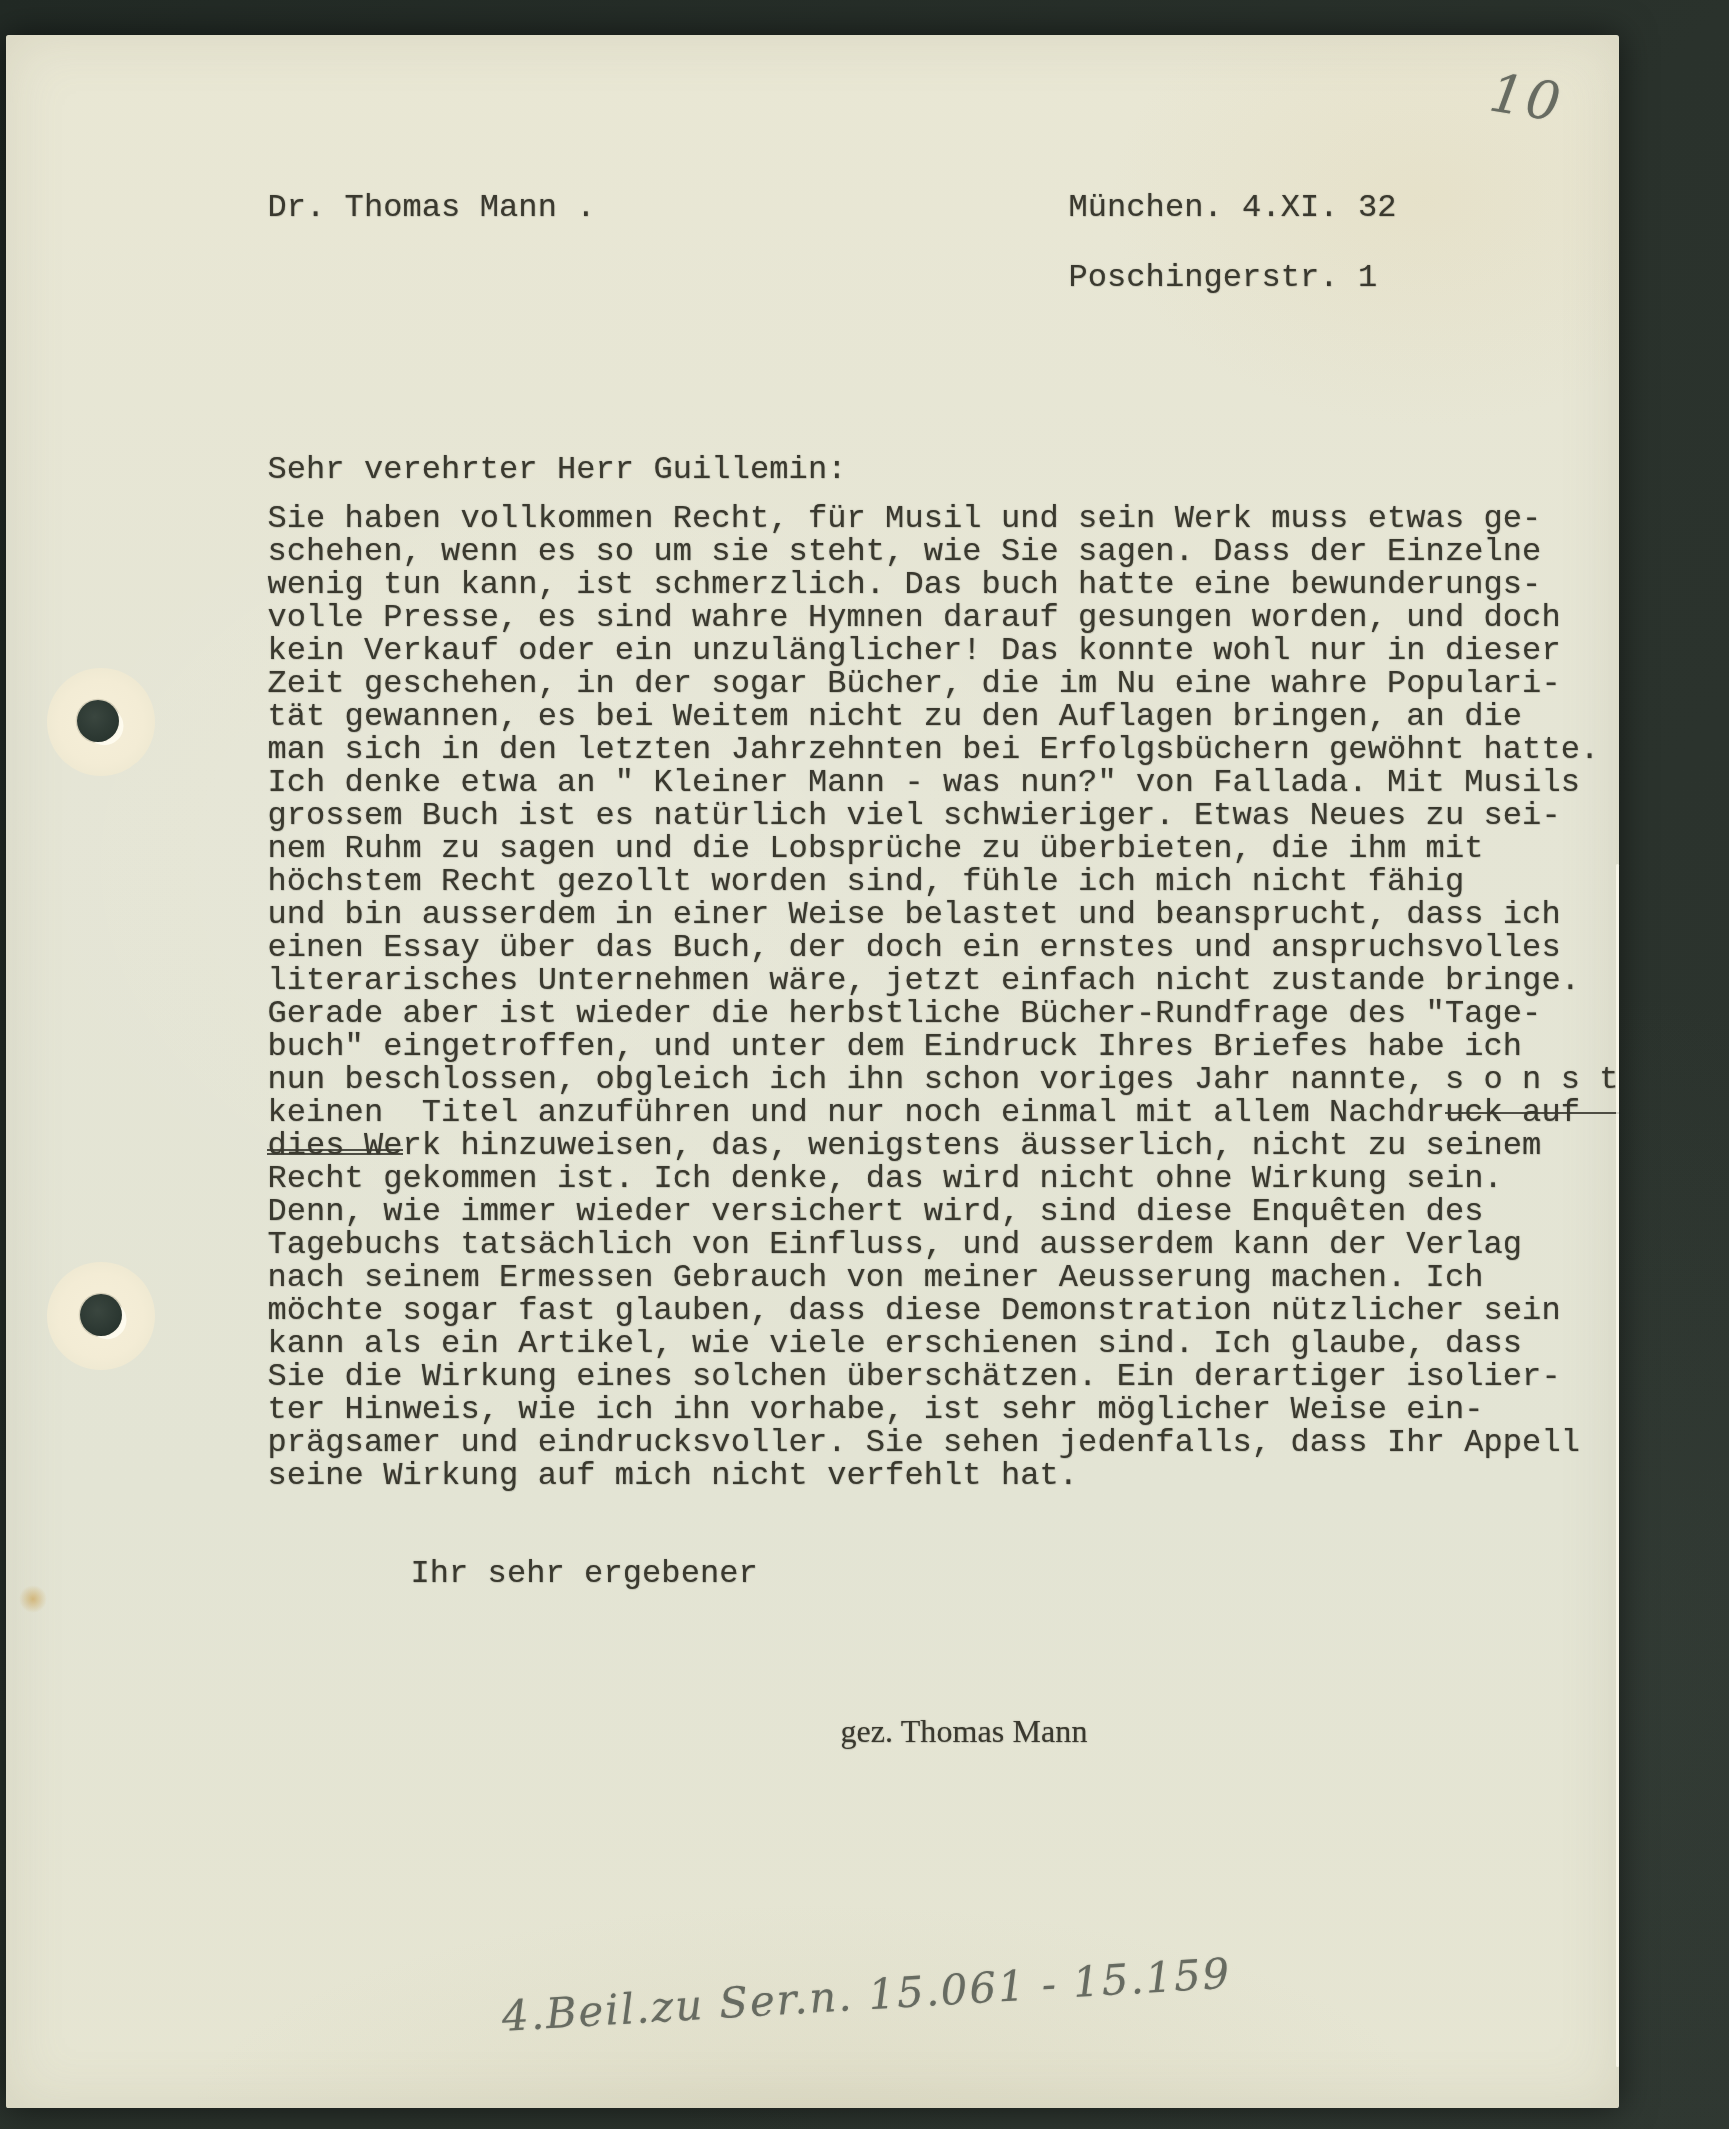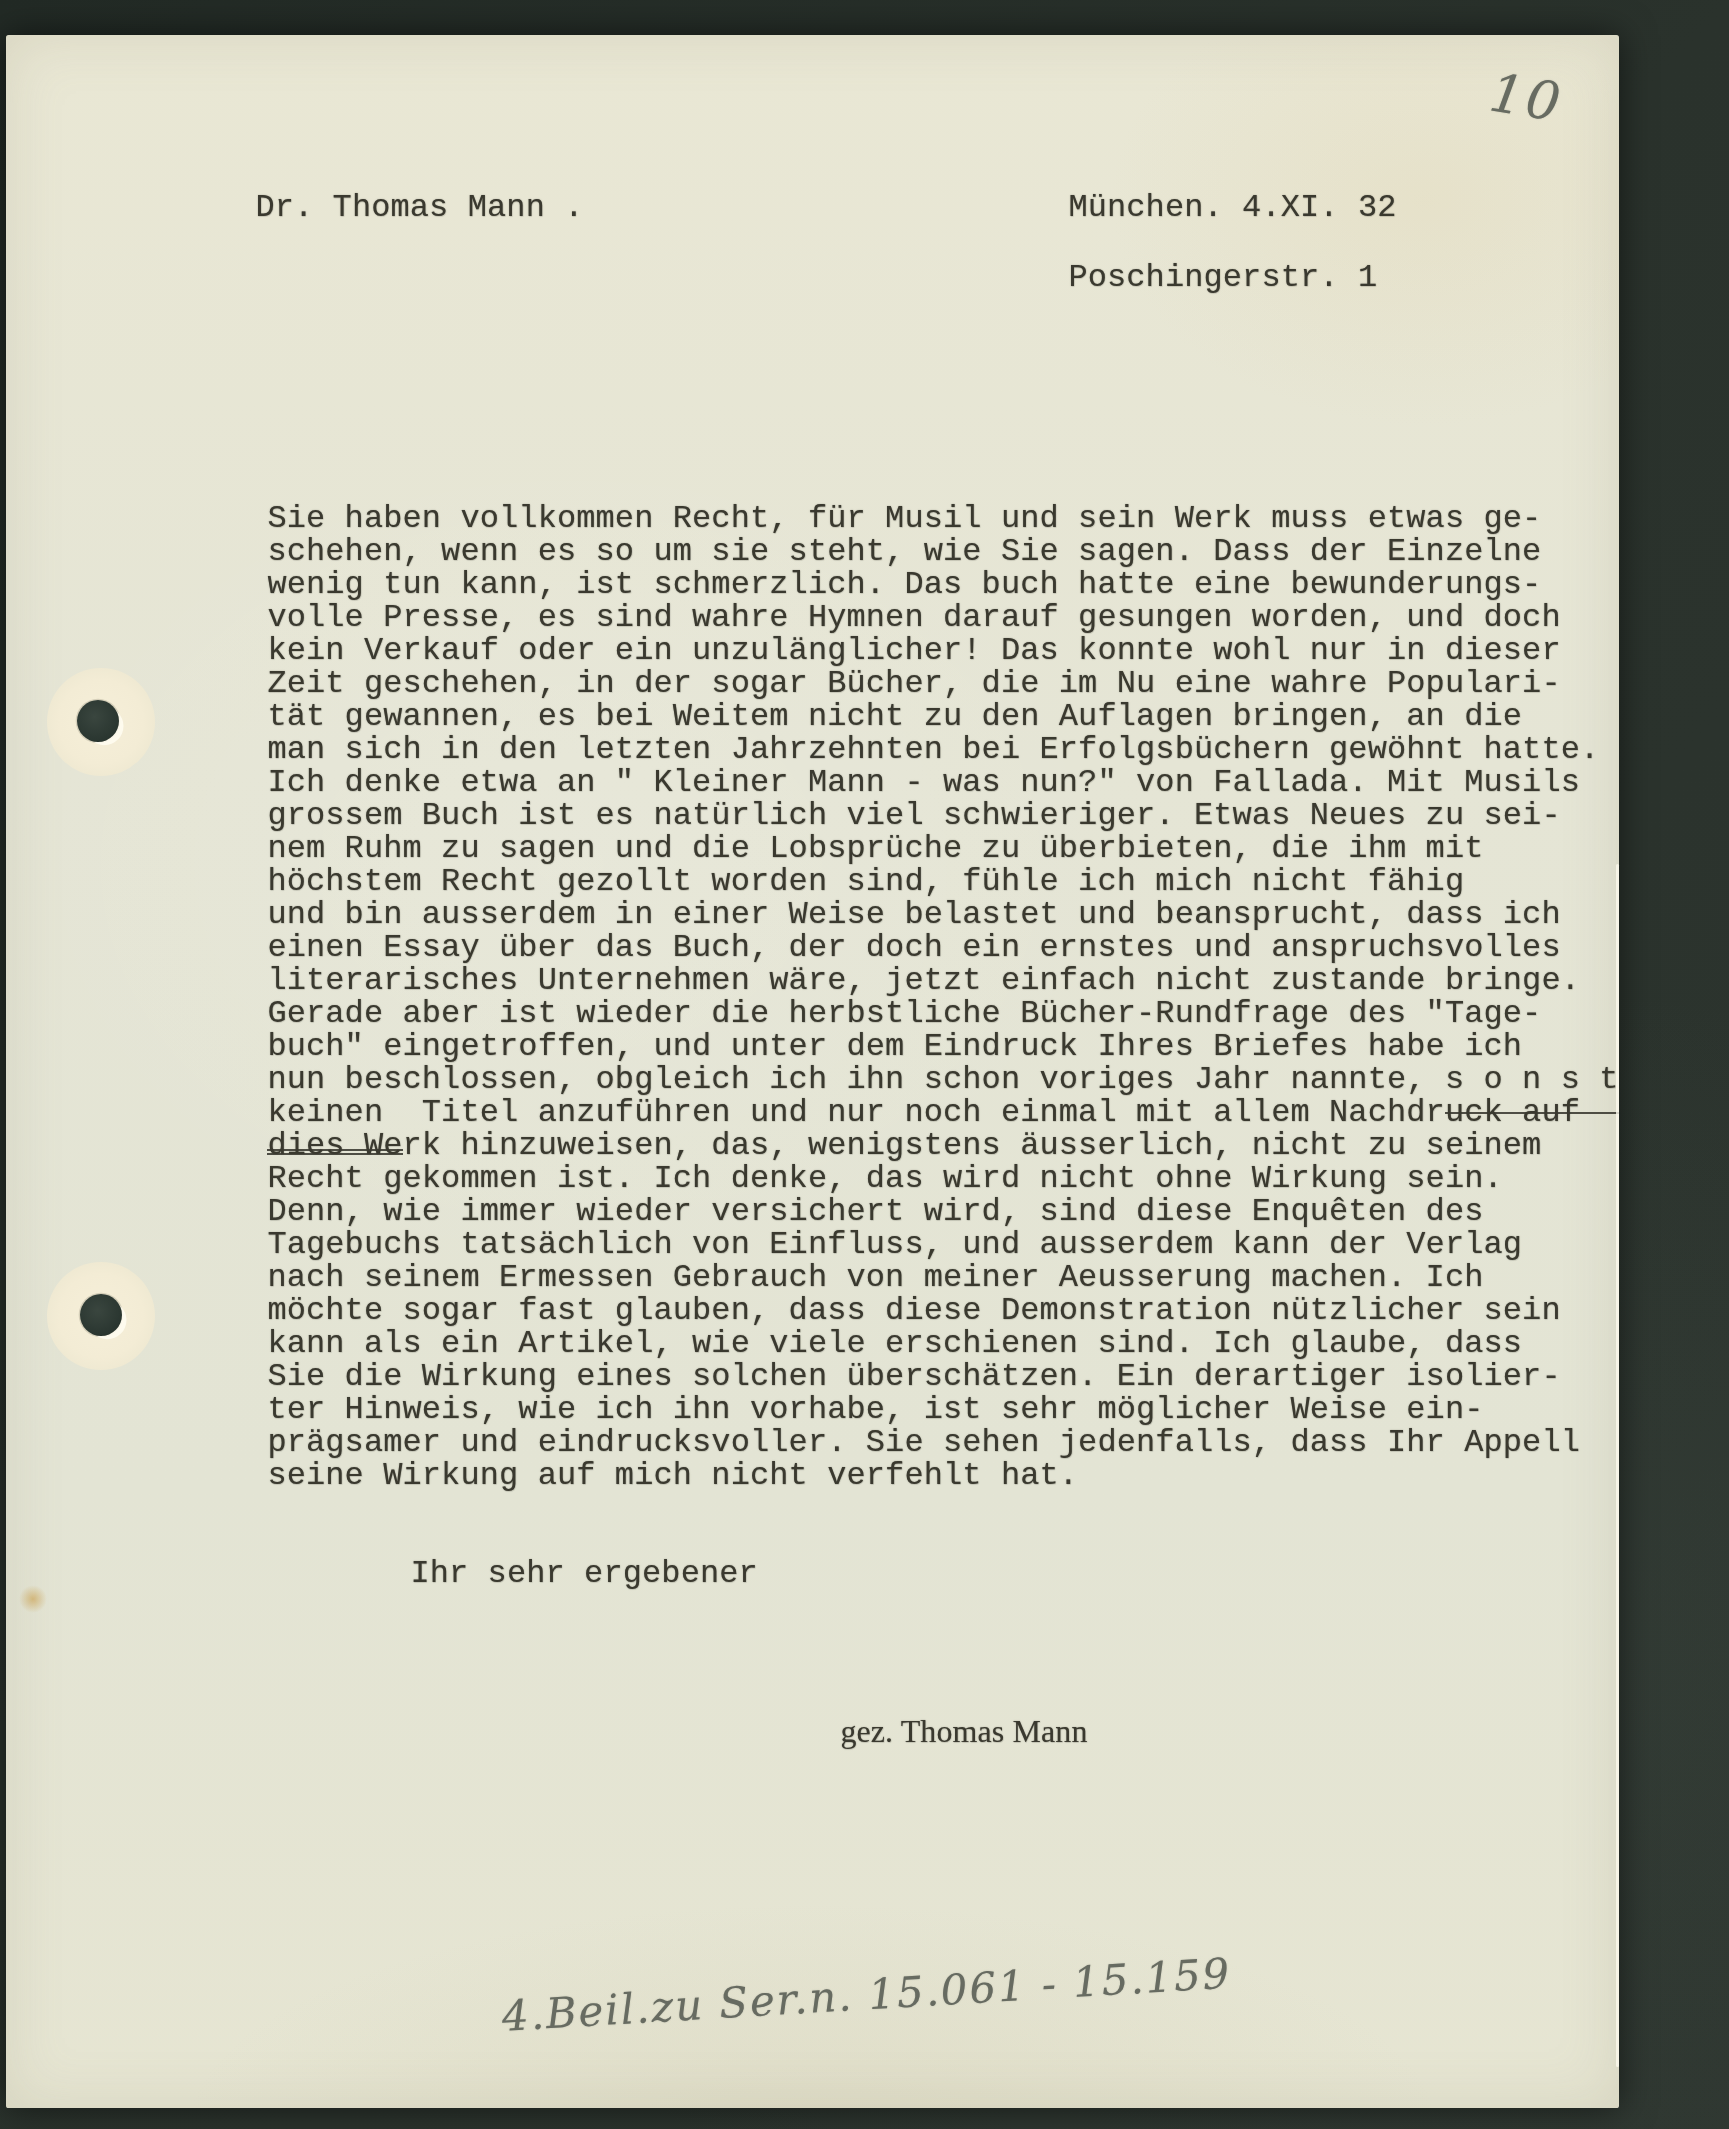--- a/index.html
+++ b/index.html
@@ -69,26 +69,27 @@
 <div class="scene">
   <div class="paper">
 
     <div class="hole-ring ring-top"></div>
     <div class="hole hole-top"></div>
     <div class="hole-ring ring-bot"></div>
     <div class="hole hole-bot"></div>
 
     <div class="pencil page-num">10</div>
 
-    <div class="typed" style="left:249px; top:156px;">Dr. Thomas Mann .</div>
+    <div class="typed" style="left:261px; top:156px;">Dr. Thomas Mann .</div>
 
     <div class="typed" style="left:1062px; top:156px;">München. 4.XI. 32</div>
 
     <div class="typed" style="left:1062px; top:226px;">Poschingerstr. 1</div>
 
+    <div class="typed" style="left:261px; top:418px;">Sehr verehrter Herr Guillemin:</div>
 
     <div class="typed" style="left:261px; top:467px;"><div class="line"><span>Sie haben vollkommen Recht, für Musil und sein Werk muss etwas ge-</span></div><div class="line"><span>schehen, wenn es so um sie steht, wie Sie sagen. Dass der Einzelne</span></div><div class="line"><span>wenig tun kann, ist schmerzlich. Das buch hatte eine bewunderungs-</span></div><div class="line"><span>volle Presse, es sind wahre Hymnen darauf gesungen worden, und doch</span></div><div class="line"><span>kein Verkauf oder ein unzulänglicher! Das konnte wohl nur in dieser</span></div><div class="line"><span>Zeit geschehen, in der sogar Bücher, die im Nu eine wahre Populari-</span></div><div class="line"><span>tät gewannen, es bei Weitem nicht zu den Auflagen bringen, an die</span></div><div class="line"><span>man sich in den letzten Jahrzehnten bei Erfolgsbüchern gewöhnt hatte.</span></div><div class="line"><span>Ich denke etwa an " Kleiner Mann - was nun?" von Fallada. Mit Musils</span></div><div class="line"><span>grossem Buch ist es natürlich viel schwieriger. Etwas Neues zu sei-</span></div><div class="line"><span>nem Ruhm zu sagen und die Lobsprüche zu überbieten, die ihm mit</span></div><div class="line"><span>höchstem Recht gezollt worden sind, fühle ich mich nicht fähig</span></div><div class="line"><span>und bin ausserdem in einer Weise belastet und beansprucht, dass ich</span></div><div class="line"><span>einen Essay über das Buch, der doch ein ernstes und anspruchsvolles</span></div><div class="line"><span>literarisches Unternehmen wäre, jetzt einfach nicht zustande bringe.</span></div><div class="line"><span>Gerade aber ist wieder die herbstliche Bücher-Rundfrage des "Tage-</span></div><div class="line"><span>buch" eingetroffen, und unter dem Eindruck Ihres Briefes habe ich</span></div><div class="line"><span>nun beschlossen, obgleich ich ihn schon voriges Jahr nannte, </span><span class="u-single">s o n s t</span></div><div class="line"><span class="u-double">keinen </span><span> Titel anzuführen und nur noch einmal mit allem Nachdruck auf</span></div><div class="line"><span>dies Werk hinzuweisen, das, wenigstens äusserlich, nicht zu seinem</span></div><div class="line"><span>Recht gekommen ist. Ich denke, das wird nicht ohne Wirkung sein.</span></div><div class="line"><span>Denn, wie immer wieder versichert wird, sind diese Enquêten des</span></div><div class="line"><span>Tagebuchs tatsächlich von Einfluss, und ausserdem kann der Verlag</span></div><div class="line"><span>nach seinem Ermessen Gebrauch von meiner Aeusserung machen. Ich</span></div><div class="line"><span>möchte sogar fast glauben, dass diese Demonstration nützlicher sein</span></div><div class="line"><span>kann als ein Artikel, wie viele erschienen sind. Ich glaube, dass</span></div><div class="line"><span>Sie die Wirkung eines solchen überschätzen. Ein derartiger isolier-</span></div><div class="line"><span>ter Hinweis, wie ich ihn vorhabe, ist sehr möglicher Weise ein-</span></div><div class="line"><span>prägsamer und eindrucksvoller. Sie sehen jedenfalls, dass Ihr Appell</span></div><div class="line"><span>seine Wirkung auf mich nicht verfehlt hat.</span></div></div>
 
     <div class="typed" style="left:404px; top:1522px;text-align:center;">Ihr sehr ergebener</div>
 
     <div class="typed" style="left:834px; top:1680px;font-family:Liberation Serif, serif;">gez. Thomas Mann</div>
 
     <div class="pencil archival">4.Beil.zu Ser.n. 15.061 - 15.159</div>
   </div>
 </div>

